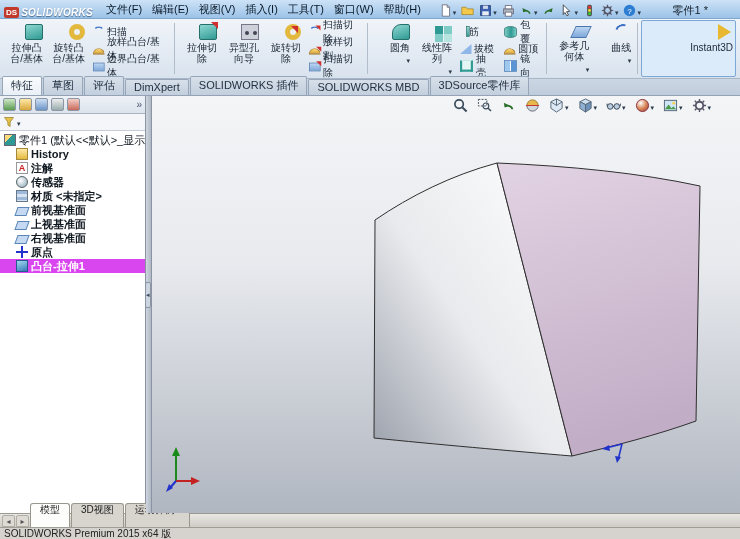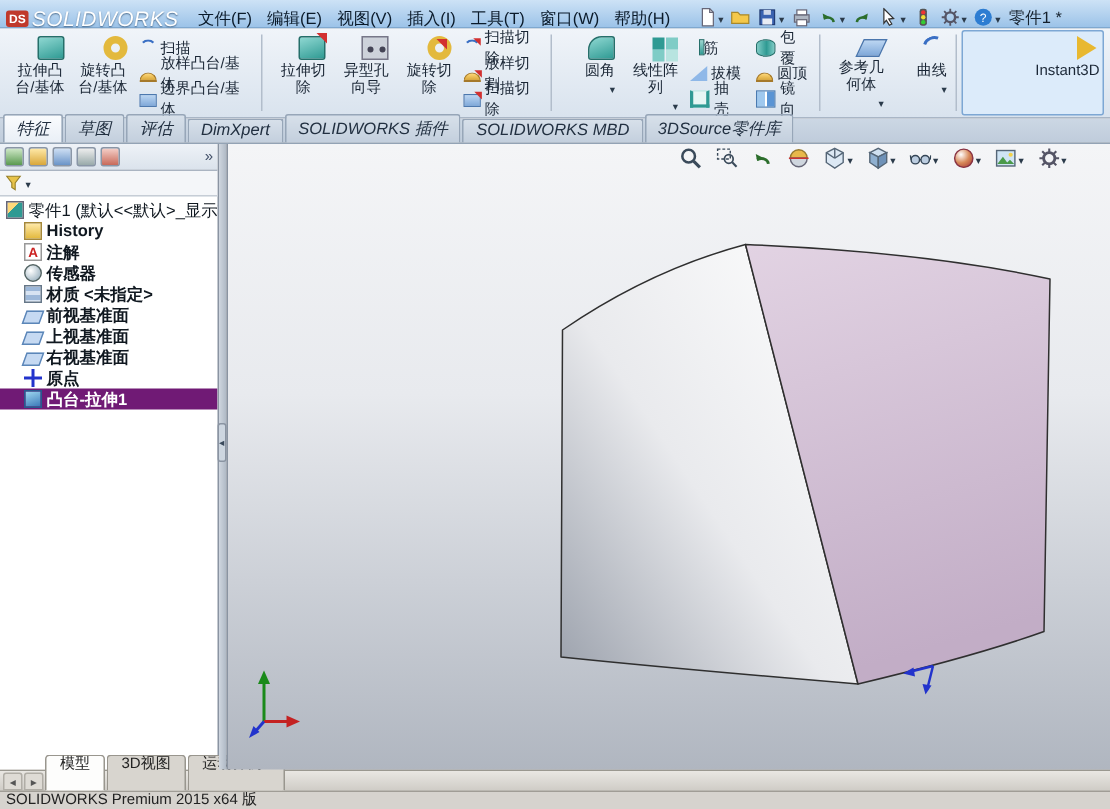--- a/index.html
+++ b/index.html
@@ -1,23 +1,23 @@
 <!DOCTYPE html>
 <html><head>
 <meta charset="utf-8">
 <style>
   * { box-sizing:border-box; margin:0; padding:0; }
   html,body { width:740px; height:539px; overflow:hidden; }
   body { font-family:"Liberation Sans","DejaVu Sans",sans-serif; font-size:11px; background:#d6d3ce; color:#111; }
 
   
-  .titlebar { height:19px; background:linear-gradient(#cde2f6,#9cc3e8); display:flex; align-items:flex-start; padding:4px 6px 0 4px; gap:4px; border-bottom:1px solid #7fa8cf; }
+  .titlebar { height:19px; background:linear-gradient(#cde2f6,#9cc3e8); display:flex; align-items:flex-end; padding:12px 6px 0 4px; gap:4px; border-bottom:1px solid #7fa8cf; }
   .logo { display:flex; align-items:center; gap:2px; margin-right:4px; }
   .logo-ds { background:#c0392b; color:#fff; font-weight:bold; font-size:8px; padding:0 2px; border-radius:2px; line-height:11px; }
-  .logo-name { color:#fff; font-weight:normal; font-style:italic; font-size:14px; text-shadow:0 1px 1px #47698c; letter-spacing:.3px; }
+  .logo-name { color:#fff; font-weight:bold; font-style:italic; font-size:10px; text-shadow:0 1px 1px #47698c; letter-spacing:.3px; }
   .menus { display:flex; }
   .menu-item { padding:1px 5px; color:#0a1a2a; cursor:default; }
   .tb-icons { display:flex; align-items:center; gap:3px; margin-left:8px; }
   .tb-btn { display:flex; align-items:center; gap:1px; padding:1px; }
   .tb-btn svg { width:13px; height:13px; display:block; }
   .dd::after { content:"▾"; font-size:7px; color:#2a3a4a; }
   .doctitle { margin-left:auto; color:#14202c; padding-right:26px; }
 
   
   .ribbon { height:60px; background:linear-gradient(#f0f4f9,#d9e3ee); border-bottom:1px solid #a9b6c6; display:flex; align-items:stretch; padding:1px 2px; }
@@ -44,41 +44,41 @@
   .fi-hole::after { content:""; position:absolute; left:3px; top:6px; width:4px; height:4px; border-radius:50%; background:#445; box-shadow:8px 0 0 #445; }
   .fi-rib { width:5px; height:15px; margin:0 6px; background:linear-gradient(#9fd8d2,#2f9a93); border:1px solid #256f6a; }
   .fi-draft { width:0; height:0; border-left:16px solid transparent; border-bottom:14px solid #8fb8e8; }
   .fi-shell { border:3px solid #2f9a93; border-top:1px solid #b8e4e0; background:#e6f6f4; }
   .fi-wrap { background:linear-gradient(90deg,#7fccc6,#2f9a93 55%,#7fccc6); border:1px solid #256f6a; border-radius:45%/30%; }
   .fi-mirror { background:linear-gradient(90deg,#9fc8ee 45%,#fff 45% 55%,#5a94d4 55%); border:1px solid #4a7ab0; }
   .fi-i3d { width:0; height:0; border-top:8px solid transparent; border-bottom:8px solid transparent; border-left:13px solid #e8b830; margin:0 2px; }
   .cut::before { content:""; position:absolute; right:-2px; top:-3px; border-left:7px solid transparent; border-top:7px solid #d23030; }
 
   
-  .cmdtabs { height:17px; background:linear-gradient(#ccd7e4,#bfccdb); border-bottom:1px solid #93a3b5; display:flex; align-items:flex-end; padding:2px 2px 0;font-style:italic; }
+  .cmdtabs { height:17px; background:linear-gradient(#ccd7e4,#bfccdb); border-bottom:1px solid #93a3b5; display:flex; align-items:flex-end; padding:2px 2px 0; }
   .ctab { padding:1px 8px 2px; margin-right:1px; font-size:11px; color:#223041; background:linear-gradient(#d7e0ea,#c3cfdd); border:1px solid #97a6b8; border-bottom:none; border-radius:2px 2px 0 0; white-space:nowrap; }
   .ctab.active { background:linear-gradient(#fafcfe,#e9eff6); }
 
   
   .main { display:flex; height:417px; }
   .leftpanel { width:146px; background:#fff; border-right:1px solid #8a94a2; display:flex; flex-direction:column; overflow:hidden; }
   .paneltabs { height:18px; background:linear-gradient(#eef2f7,#dbe3ec); border-bottom:1px solid #aab4c2; display:flex; align-items:center; gap:3px; padding:0 3px; }
   .pt { width:13px; height:13px; border:1px solid #8a96a6; border-radius:2px; }
   .pt1 { background:linear-gradient(#cfe8c8,#5a9a50); }
   .pt2 { background:linear-gradient(#ffe9a8,#d9a73a); }
   .pt3 { background:linear-gradient(#cfe0f4,#6a94c8); }
   .pt4 { background:linear-gradient(#eee,#9aa); }
   .pt5 { background:linear-gradient(#f4cfc8,#c86a5a); }
   .pt-more { margin-left:auto; color:#44526a; font-size:10px; }
   .filterrow { height:17px; border-bottom:1px solid #c6cdd6; display:flex; align-items:center; gap:2px; padding:0 3px; background:#f4f6f9; }
   .filterrow svg { width:12px; height:12px; }
   .tree { flex:1; padding-top:2px; }
   .trow { display:flex; align-items:center; gap:3px; height:14px; padding:0 2px 0 4px; white-space:nowrap; overflow:hidden; color:#101820; }
   .trow.child { padding-left:16px;font-weight:bold; }
-  .trow.sel { background:#701a75; color:#fff; }
+  .trow.sel { background:#d946ef; color:#fff; }
   .ti { width:12px; height:12px; display:inline-block; flex:none; position:relative; }
   .ti-part { background:linear-gradient(135deg,#ffd97a 40%,#2f9a93 40%); border:1px solid #667; }
   .ti-history { background:linear-gradient(#ffe9a8,#e3b93d); border:1px solid #a5883a; }
   .ti-sensors { border-radius:50%; background:radial-gradient(circle at 35% 35%,#fff,#8aa4b4); border:1px solid #566; }
   .ti-annot { background:#fff; border:1px solid #999; color:#c22; font-weight:bold; font-size:9px; line-height:10px; text-align:center; }
   .ti-annot::after { content:"A"; }
   .ti-material { background:repeating-linear-gradient(#9db8d9 0 3px,#d7e3f2 3px 6px); border:1px solid #678; }
   .ti-plane { height:9px; margin-top:2px; background:rgba(140,180,230,.5); border:1px solid #5b86b8; transform:skewX(-20deg); }
   .ti-origin { background:linear-gradient(#2233cc 0 0) center/2px 12px no-repeat, linear-gradient(#2233cc 0 0) center/12px 2px no-repeat; }
   .ti-extrude { background:linear-gradient(160deg,#9fd9f0,#3a78b8); border:1px solid #265a8f; }

